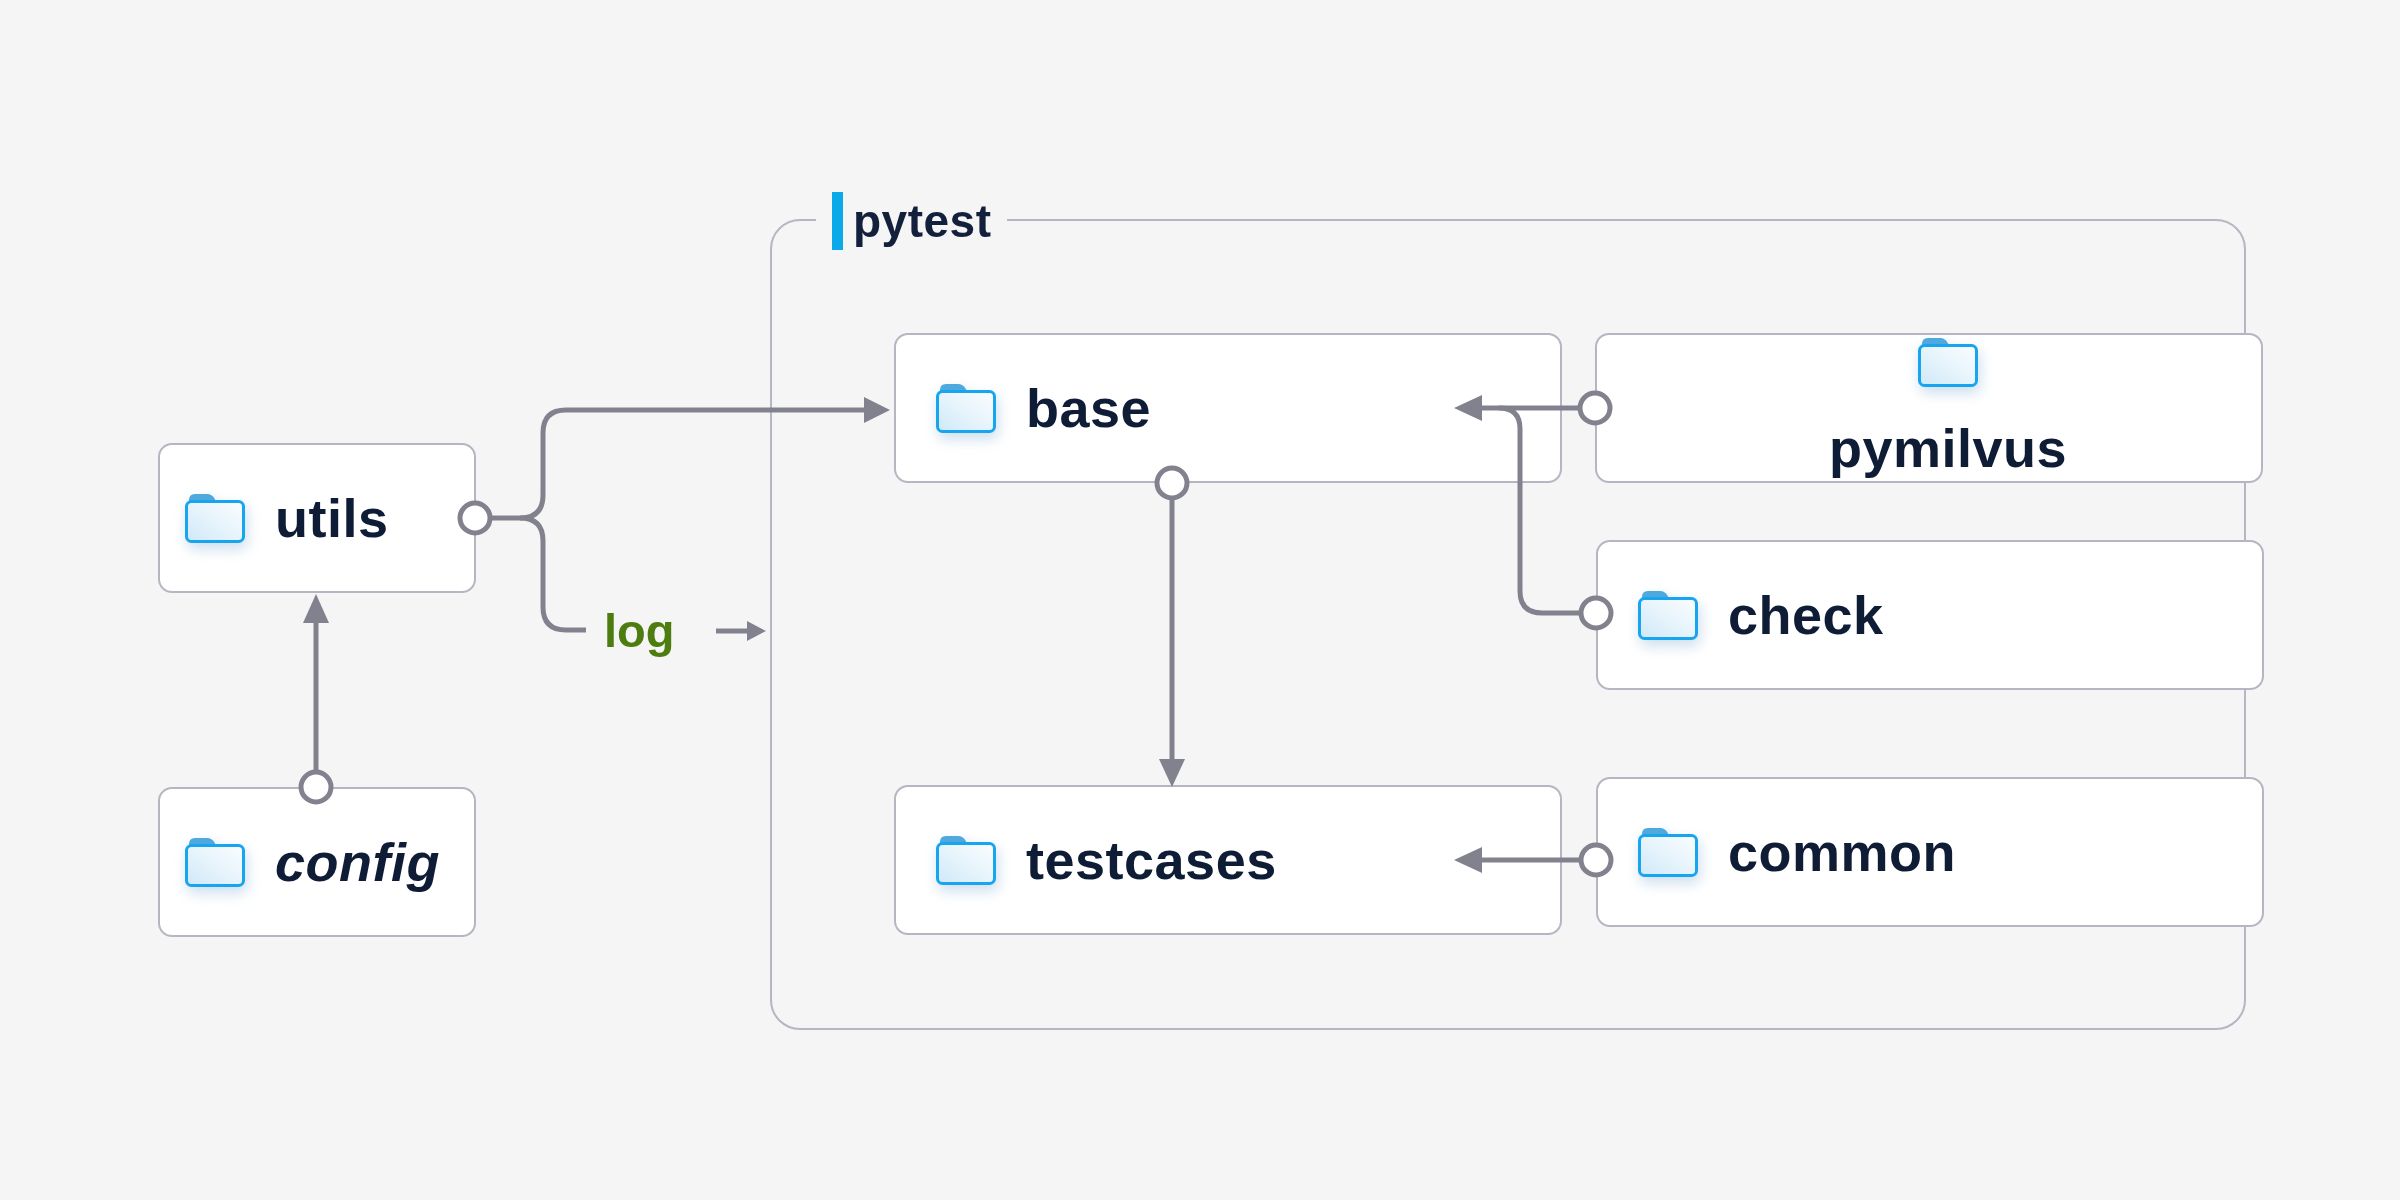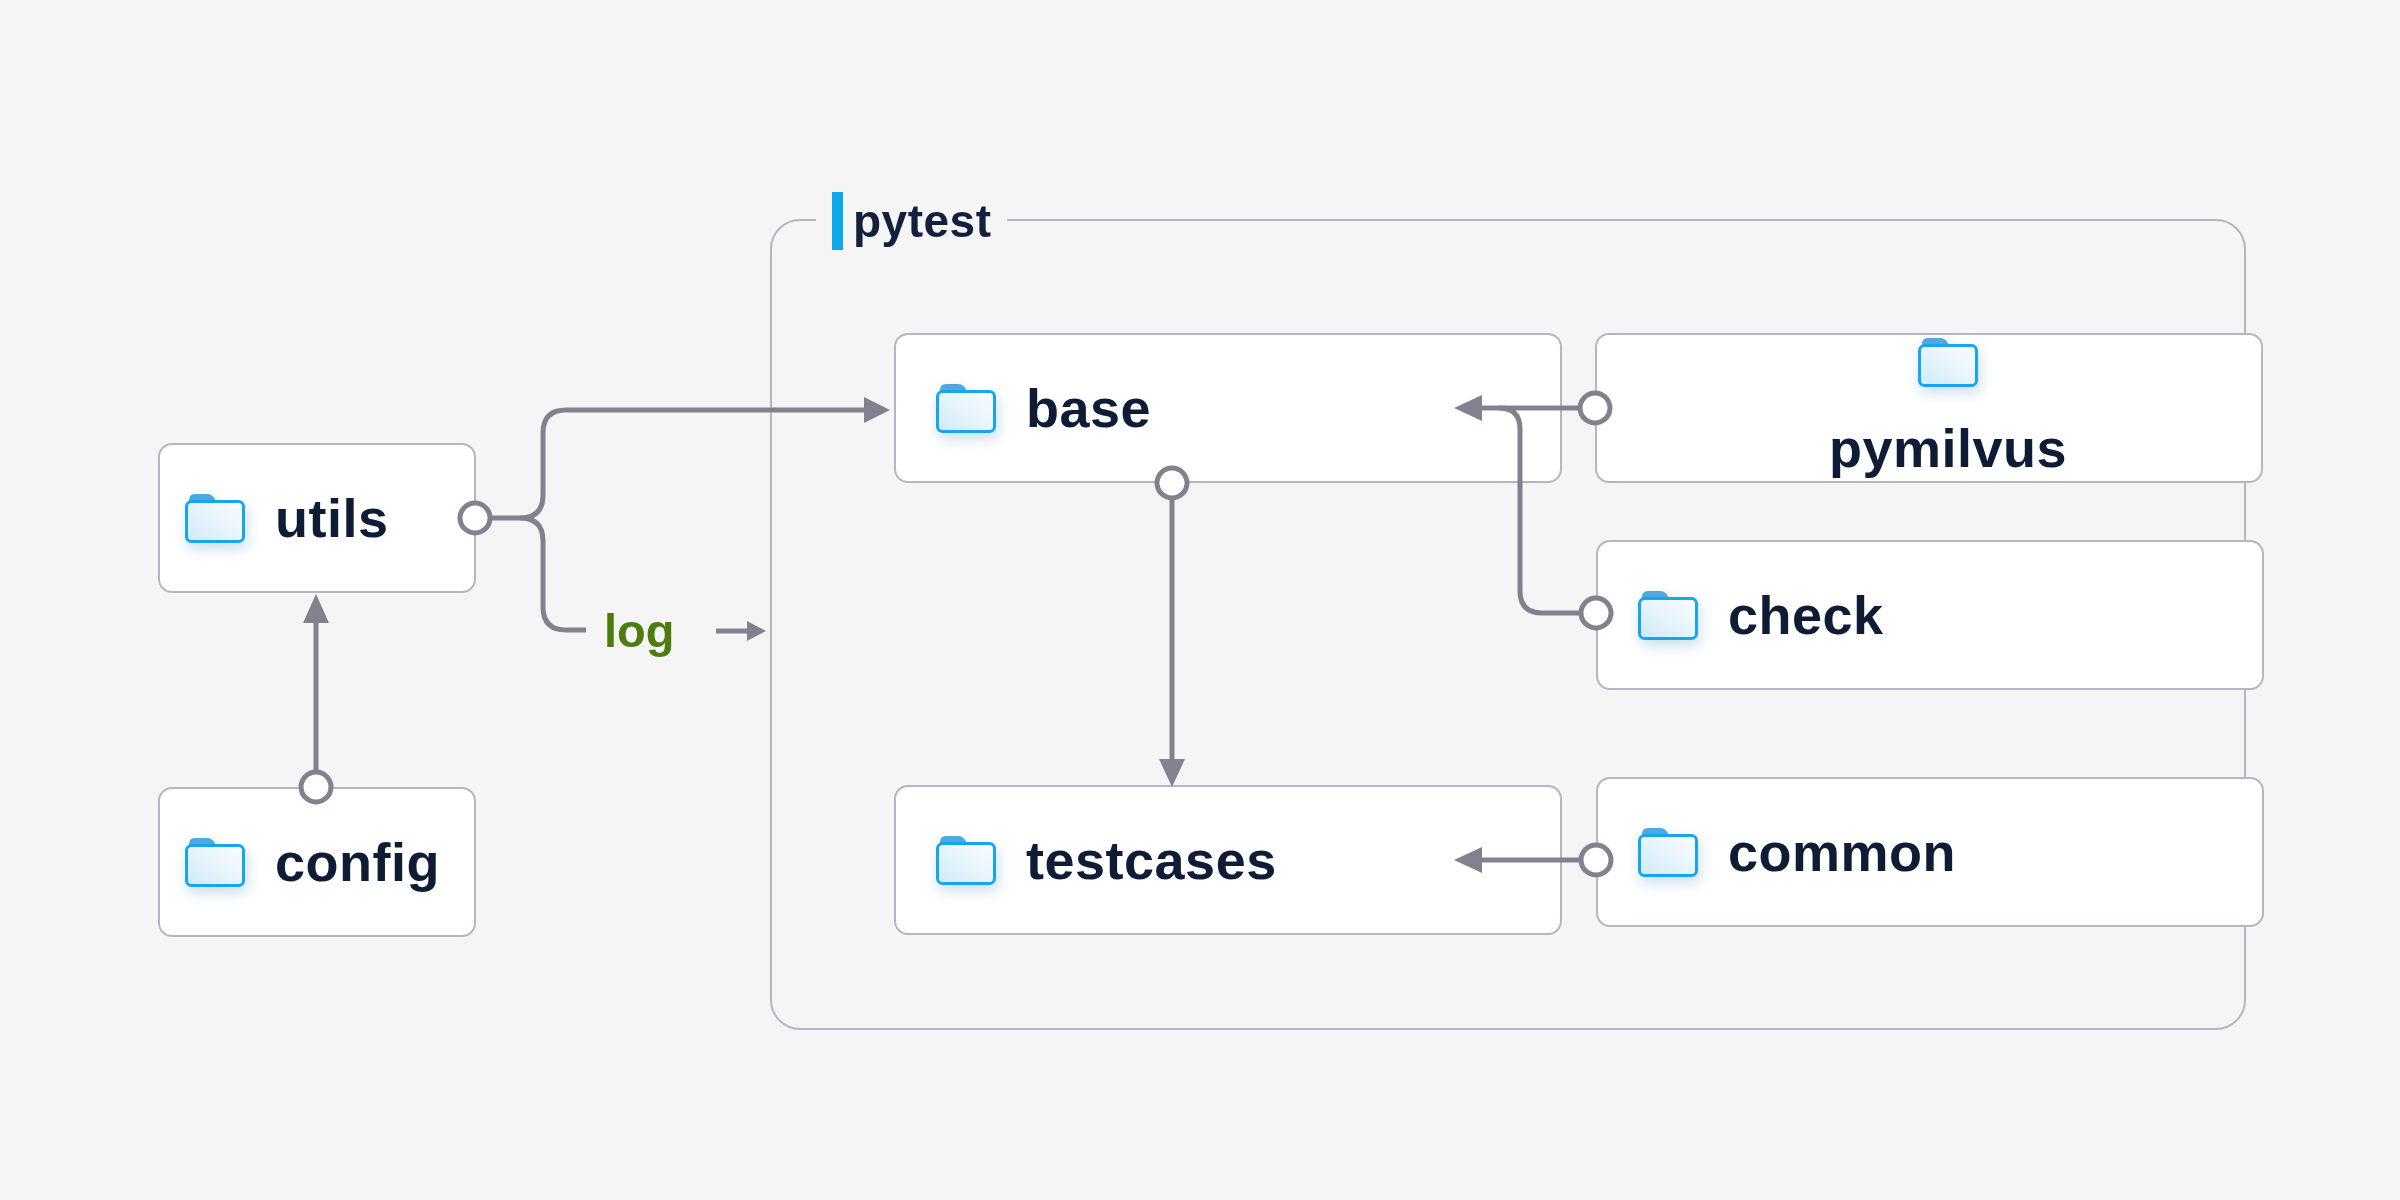--- a/index.html
+++ b/index.html
@@ -159,21 +159,21 @@
     </div>
   </div>
 
   <div class="node small" style="left:158px; top:443px;">
     <svg class="folder-icon">
         <use href="#folder"></use>
       </svg>
     <span class="node-label">utils</span>
   </div>
 
-  <div class="node small" style="left:158px; top:787px;">
+  <div class="node small" style="left:158px; top:787px;font-style:italic;">
     <svg class="folder-icon">
         <use href="#folder"></use>
       </svg>
     <span class="node-label">config</span>
   </div>
 
   <div class="edge-label-log">log</div>
 
   <svg class="edges-layer" viewBox="0 0 2400 1200">
     <g fill="none" stroke="#82828e" stroke-width="5">

